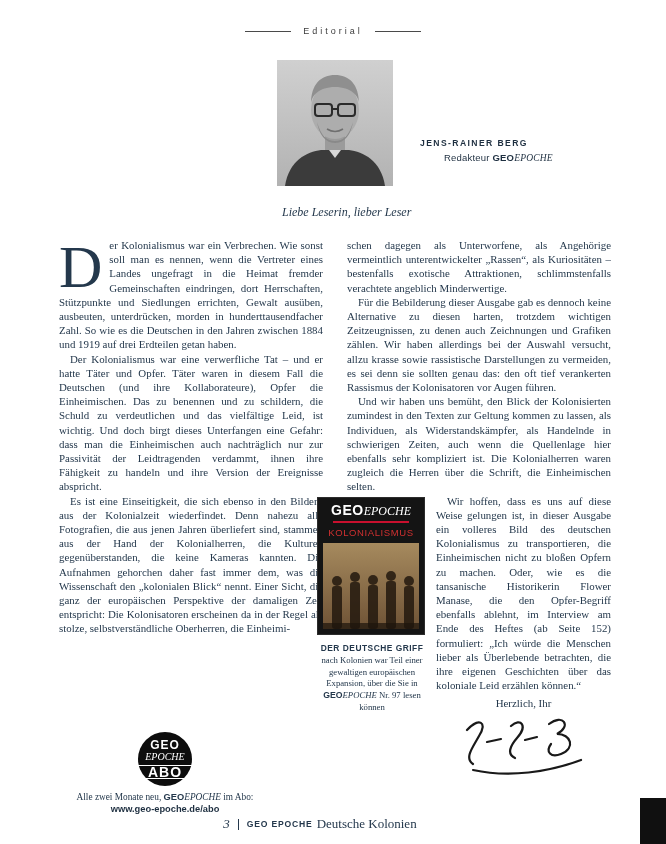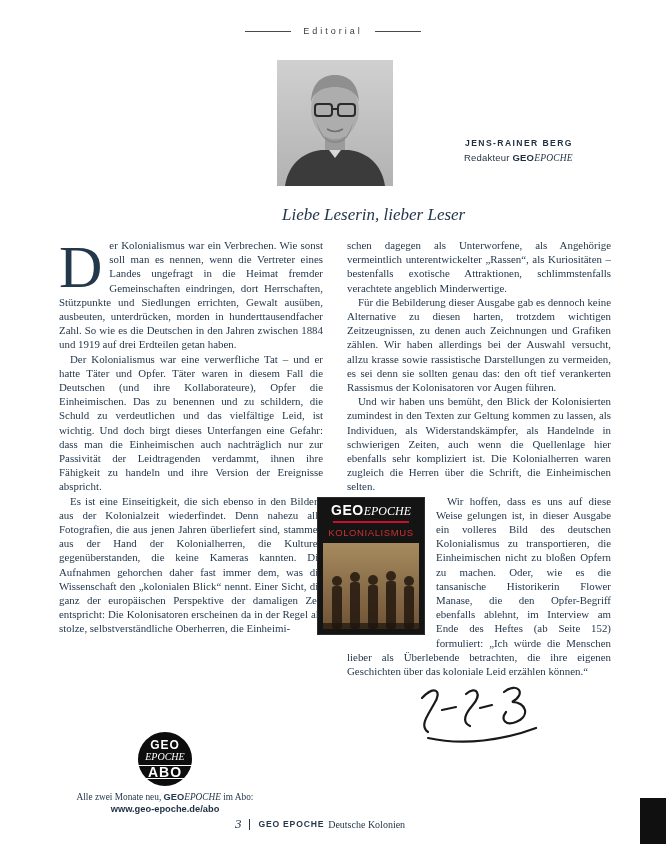--- a/index.html
+++ b/index.html
@@ -10,26 +10,26 @@
   
   .header-label{
     position:absolute;top:26px;left:0;right:0;
     display:flex;align-items:center;justify-content:center;gap:12px;
     font-family:"Liberation Sans",sans-serif;font-size:9px;letter-spacing:3px;color:#3c3c3c;
   }
   .header-label .rule{width:46px;height:1px;background:#4a4a4a;}
   
   .portrait{position:absolute;left:277px;top:60px;width:116px;height:126px;background:#c4c4c4;}
   .portrait svg{display:block;}
-  .credit{position:absolute;left:440px;top:138px;font-family:"Liberation Sans",sans-serif;color:#1e2f40;text-align:right;}
+  .credit{position:absolute;left:420px;top:138px;font-family:"Liberation Sans",sans-serif;color:#1e2f40;}
   .credit .name{font-size:8.6px;font-weight:bold;letter-spacing:1.4px;}
   .credit .role{font-size:9.5px;margin-top:4px;letter-spacing:0.2px;padding-left:24px;}
   .geo{font-family:"Liberation Sans",sans-serif;font-weight:bold;font-style:normal;}
   .epoche{font-family:"Liberation Serif",serif;font-style:italic;}
-  .salutation{position:absolute;left:282px;top:205px;font-style:italic;font-size:17px;color:#24384c;}
+  .salutation{position:absolute;left:282px;top:205px;font-style:italic;font-size:12px;color:#24384c;}
   
   .columns{
     position:absolute;left:59px;top:238px;width:552px;
     display:flex;gap:24px;text-align:justify;
     font-size:10.9px;line-height:14.2px;hyphens:auto;
   }
   .col{width:264px;}
   .col p{margin:0;}
   .col p.indent{text-indent:11px;}
   .dropcap{
@@ -76,21 +76,21 @@
     color:#1e2f40;margin-top:2px;display:block;text-decoration:none;cursor:pointer;
   }
   
   .footer{
     position:absolute;left:0;right:26px;bottom:12px;
     display:flex;align-items:center;justify-content:center;color:#24384c;
   }
   .footer .page-number{font-style:italic;font-size:13px;}
   .footer .sep{display:inline-block;width:1px;height:11px;background:#24384c;margin:0 8px;}
   .footer .brand{font-family:"Liberation Sans",sans-serif;font-weight:bold;font-size:8.6px;letter-spacing:0.8px;margin-right:4px;}
-  .footer .issue{font-size:10px;}
+  .footer .issue{font-size:13px;}
   .corner-tab{position:absolute;right:0;bottom:0;width:26px;height:46px;background:#101010;}
 </style>
 </head>
 <body>
 
 <div class="page">
 
   <div class="header-label">
     <span class="rule"></span>
     <span>Editorial</span>
@@ -159,23 +159,28 @@
                   <rect x="45" y="20" width="10" height="44" rx="3"></rect>
                 <circle cx="68" cy="11" r="5"></circle>
                   <rect x="63" y="16" width="10" height="48" rx="3"></rect>
                 <circle cx="86" cy="16" r="5"></circle>
                   <rect x="81" y="21" width="10" height="43" rx="3"></rect>
               </g>
               <rect x="0" y="58" width="98" height="6" fill="#1d140c" opacity="0.7"></rect>
             </svg>
           </div>
         </div>
+        <div class="caption">
+          <span class="caption-lead">DER DEUTSCHE GRIFF</span>
+          <span><span>nach Kolonien war Teil einer gewaltigen europäischen Expansion, über die Sie in </span><span class="geo">GEO</span><span class="epoche">EPOCHE</span><span> Nr. 97 lesen können</span></span>
+        </div>
       </div>
 
       <p class="indent">Wir hoffen, dass es uns auf diese Weise gelungen ist, in dieser Ausgabe ein volleres Bild des deutschen Kolonialismus zu transportieren, die Einheimischen nicht zu bloßen Opfern zu machen. Oder, wie es die tansanische Historikerin Flower Manase, die den Opfer-Begriff ebenfalls ablehnt, im Interview am Ende des Heftes (ab Seite 152) formuliert: „Ich würde die Menschen lieber als Überlebende betrachten, die ihre eigenen Geschichten über das koloniale Leid erzählen können.“</p>
+      <div class="closing">Herzlich, Ihr</div>
       <div class="signature">
         <svg width="150" height="66" viewBox="0 0 150 66">
           <g stroke="#191919" stroke-width="2.2" fill="none" stroke-linecap="round">
             <path d="M18,16 C30,3 39,8 30,22 C24,33 15,44 24,50"></path>
             <path d="M38,28 L52,25"></path>
             <path d="M62,12 C72,3 79,12 68,24 C62,31 57,40 66,44"></path>
             <path d="M76,26 L88,23"></path>
             <path d="M100,10 C114,-1 123,12 108,20 C122,20 127,34 112,40 C102,44 96,38 102,30"></path>
             <path d="M24,56 C60,64 100,58 132,46"></path>
           </g>

